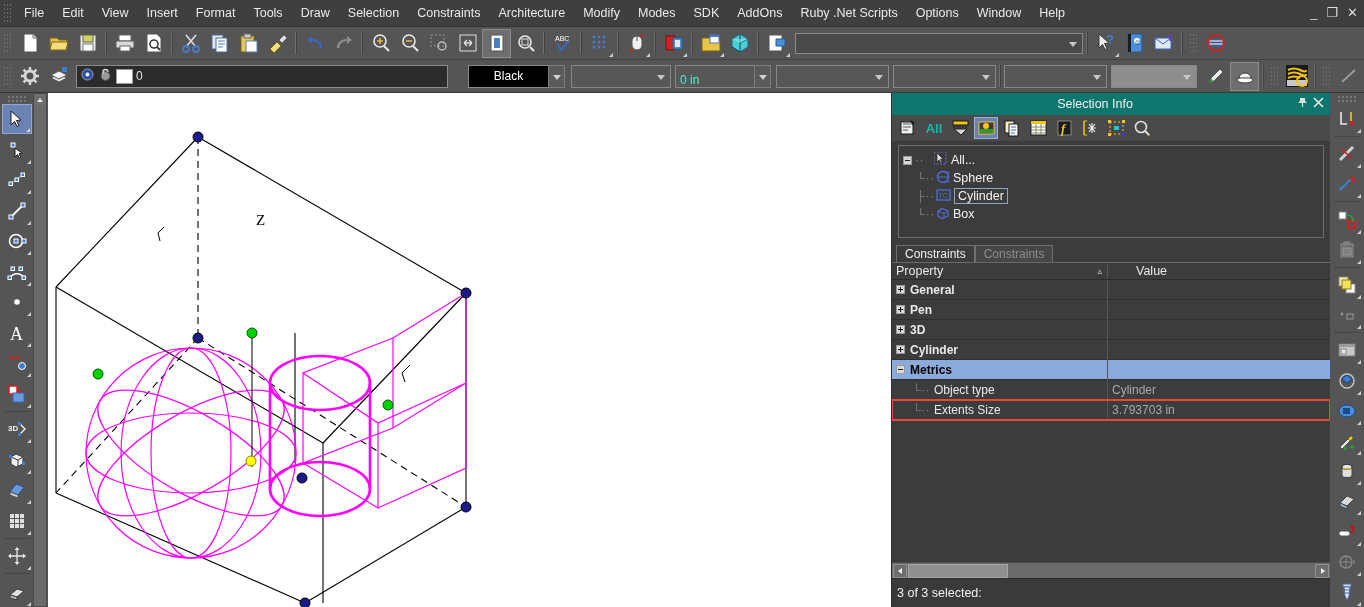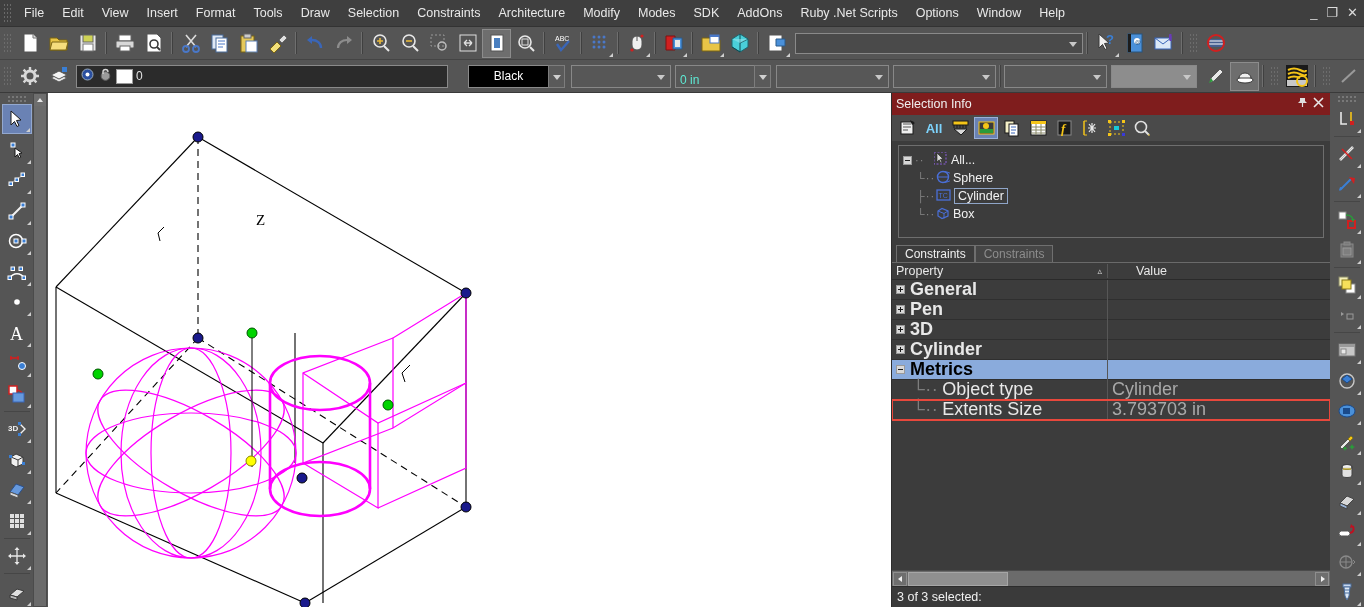--- a/index.html
+++ b/index.html
@@ -143,35 +143,35 @@
     background: #ffffff;
   }
 
   
   .panel {
     position: absolute; left: 891px; top: 93px; width: 439px; height: 514px;
     background: #3c3c3c; border-left: 1px solid #2d2d2d;
     display: flex; flex-direction: column;
   }
   .panel-title {
-    height: 22px; background: #7f1d1d; display: flex; align-items: center;
-    padding: 0 4px; font-size: 12.5px; color: #f0f0f0;
+    height: 22px; background: #0f766e; display: flex; align-items: center;
+    padding: 0 4px; font-size: 12.5px; color: #f0f0f0; text-align: center;
   }
   .panel-title .ttl { flex: 1; }
   .panel-title .pin, .panel-title .cls {
     width: 16px; text-align: center; color: #e4e4e4; font-size: 12px;
   }
   .panel-toolbar {
     height: 26px; background: #4a4a4a; display: flex; align-items: center;
     padding-left: 4px; gap: 2px;
   }
   .pt-btn { width: 24px; height: 22px; display: flex; align-items: center;
             justify-content: center; position: relative; }
   .pt-btn.sel { background: #6a82b4; border: 1px solid #9ab0d8; }
-  .pt-all { font-size: 13px; font-weight: bold; color: #7dd3fc; }
+  .pt-all { font-size: 13px; font-weight: bold; color: #14b8a6; }
 
   .tree {
     margin: 4px 6px 0 6px; height: 93px; background: #3c3c3c;
     border: 1px solid #6e6e6e; padding: 5px 4px; overflow: hidden;
     font-size: 12.5px;
   }
   .tnode { display: flex; align-items: center; height: 18px; gap: 3px; }
   .tbox { width: 9px; height: 9px; border: 1px solid #9a9a9a; background: #d8d8d8;
           position: relative; flex: 0 0 auto; }
   .tbox::before { content: ''; position: absolute; left: 1px; top: 3px;
@@ -196,21 +196,21 @@
     border-top: 1px solid #6a6a6a; border-bottom: 1px solid #2a2a2a;
     font-size: 12.5px; align-items: center;
   }
   .gh-prop { width: 216px; padding-left: 4px; position: relative;
              border-right: 1px solid #575757; display: flex; align-items: center; }
   .gh-prop .sortarrow { margin-left: auto; margin-right: 5px; font-size: 9px; color: #d5d5d5; }
   .gh-val { flex: 1; padding-left: 4px; margin-left: 24px; }
 
   .grid-body { flex: 1; background: #3c3c3c; overflow: hidden; position: relative; }
   .grow { display: flex; height: 20px; align-items: center;
-          border-bottom: 1px solid #2f2f2f; font-size: 18px; }
+          border-bottom: 1px solid #2f2f2f; font-size: 12px; }
   .grow .c1 { width: 216px; border-right: 1px solid #575757; height: 20px;
               display: flex; align-items: center; padding-left: 4px; }
   .grow .c2 { flex: 1; padding-left: 4px; height: 20px; display: flex; align-items: center; }
   .grow.header-row .c1 { font-weight: bold; }
   .grow.sel { background: #8aabdc; color: #000000; }
   .grow.sel .c1 { font-weight: bold; }
   .exp {
     width: 9px; height: 9px; border: 1px solid #9a9a9a; background: #d8d8d8;
     position: relative; margin-right: 5px; flex: 0 0 auto;
   }
@@ -231,21 +231,21 @@
   .sb-arrow.l::after { content: ''; position: absolute; left: 4px; top: 3px;
       border-top: 3px solid transparent; border-bottom: 3px solid transparent;
       border-right: 4px solid #f0f0f0; }
   .sb-arrow.r::after { content: ''; position: absolute; left: 5px; top: 3px;
       border-top: 3px solid transparent; border-bottom: 3px solid transparent;
       border-left: 4px solid #f0f0f0; }
   .sb-thumb { height: 14px; background: #8f8f8f; border: 1px solid #a6a6a6; }
   .sb-track { flex: 1; height: 14px; }
 
   .statusbar {
-    height: 21px; background: #3a3a3a; display: flex; align-items: center;
+    height: 29px; background: #3a3a3a; display: flex; align-items: center;
     padding-left: 5px; font-size: 12.5px; color: #f0f0f0;
     border-top: 1px solid #2c2c2c;
   }
 </style>
 </head>
 <body>
 
 <div id="app">
 
   <div class="menubar">

